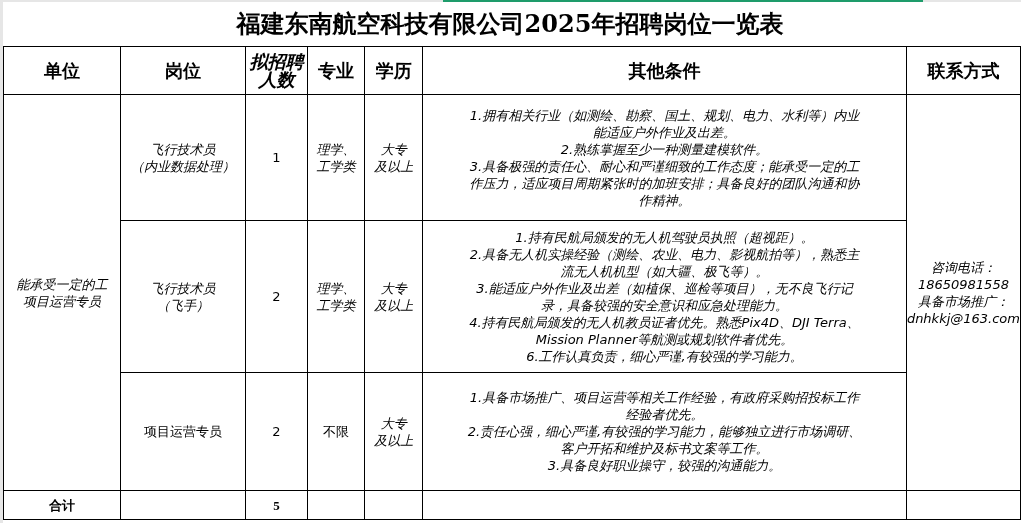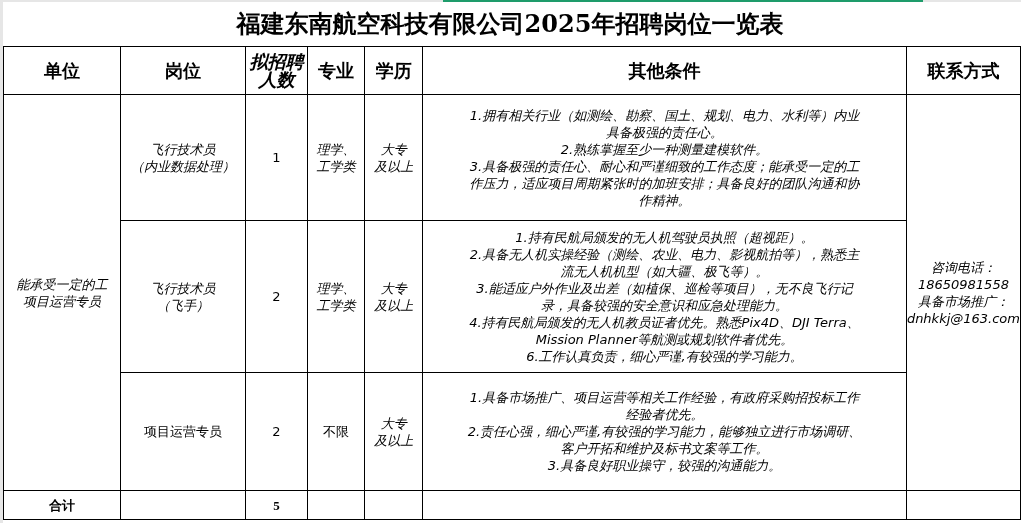--- a/index.html
+++ b/index.html
@@ -64,21 +64,21 @@
     <td>
       <span class="line">理学、</span>
       <span class="line">工学类</span>
     </td>
     <td>
       <span class="line">大专</span>
       <span class="line">及以上</span>
     </td>
     <td class="cond">
       <span class="line">1.拥有相关行业（如测绘、勘察、国土、规划、电力、水利等）内业</span>
-      <span class="line">具备极强的责任心。</span>
+      <span class="line">能适应户外作业及出差。</span>
       <span class="line">2.熟练掌握至少一种测量建模软件。</span>
       <span class="line">3.具备极强的责任心、耐心和严谨细致的工作态度；能承受一定的工</span>
       <span class="line">作压力，适应项目周期紧张时的加班安排；具备良好的团队沟通和协</span>
       <span class="line">作精神。</span>
     </td>
     <td rowspan="3" class="contact">
       <span class="line">咨询电话：</span>
       <span class="line">18650981558</span>
       <span class="line">具备市场推广：</span>
       <span class="line">dnhkkj@163.com</span>

